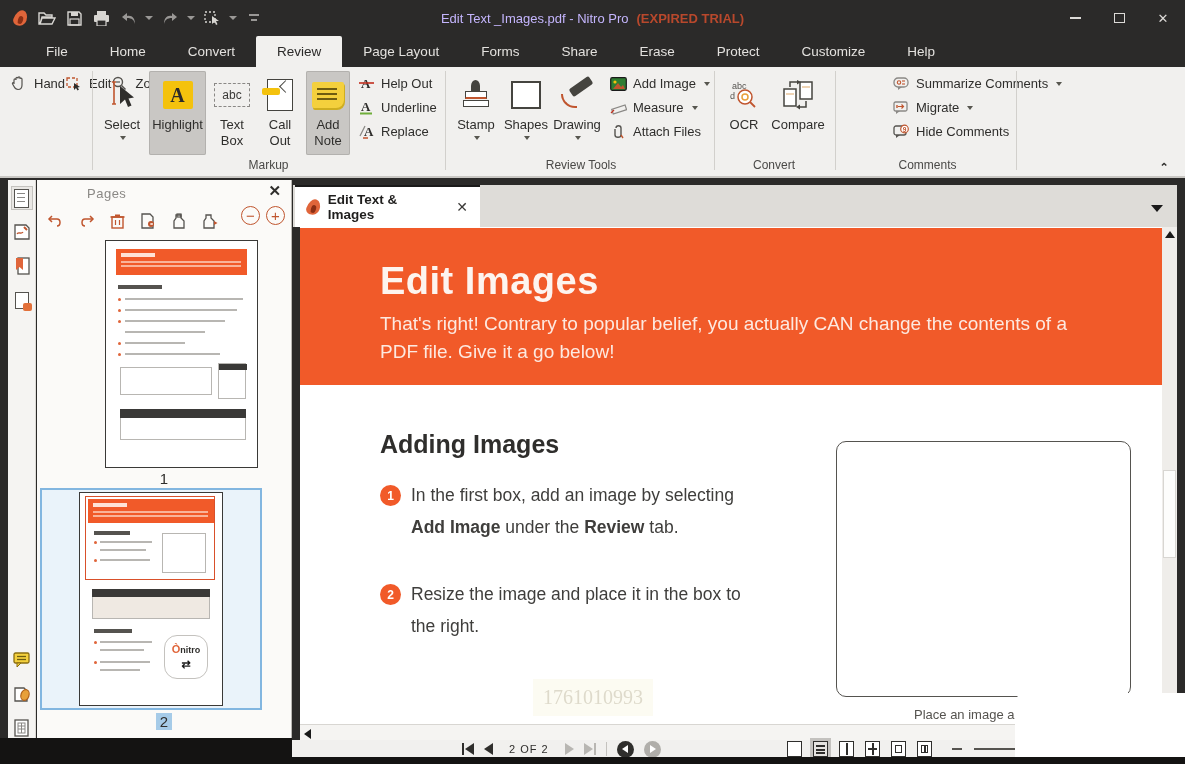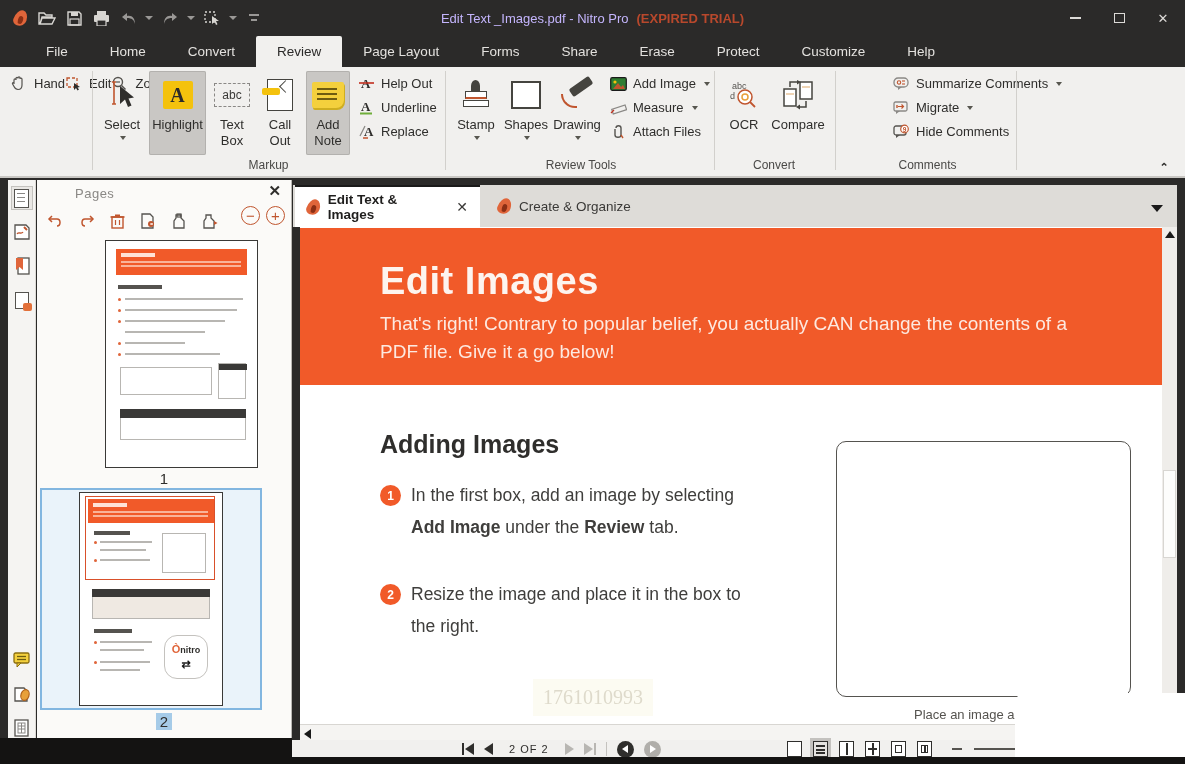--- a/index.html
+++ b/index.html
@@ -60,21 +60,21 @@
   .main { position:absolute; left:0; top:180px; width:100%; height:560px; background:#2b2a29; }
   .iconstrip { position:absolute; left:8px; top:0; width:28px; height:560px; background:#f5f4f2; border-right:1px solid #dcdad6; display:flex; flex-direction:column; align-items:center; padding-top:6px; gap:10px; }
   .strip-ico { width:22px; height:24px; display:flex; align-items:center; justify-content:center; }
   .strip-ico.sel { background:#e9e7e4; box-shadow:inset 0 0 0 1px #c4c2be; }
   .strip-spacer { flex:1; }
   .pagedoc { width:15px; height:19px; background:#fff; border:1.5px solid #55534f; position:relative; }
   .pagedoc .ln { position:absolute; left:2px; top:3px; width:8px; height:1.5px; background:#8a8885; box-shadow:0 4px 0 #8a8885, 0 8px 0 #8a8885; }
 
   .pages-panel { position:absolute; left:37px; top:0; width:255px; height:560px; background:#fbfaf8; border-right:1px solid #bab8b4; }
   .pp-header { position:absolute; left:0; top:2px; width:100%; height:22px; display:flex; align-items:center; }
-  .pp-title { color:#8a8885; font-size:13px; padding-left:38px; letter-spacing:0.5px; }
+  .pp-title { color:#8a8885; font-size:13px; padding-left:50px; letter-spacing:0.5px; }
   .pp-close { position:absolute; right:10px; top:0; color:#2f2e2c; font-size:15px; font-weight:bold; }
   .pp-toolbar { position:absolute; left:0; top:26px; width:100%; height:30px; display:flex; align-items:center; gap:11px; padding-left:8px; }
   .pp-tool { width:20px; height:20px; display:flex; align-items:center; justify-content:center; color:#c0552e; font-size:17px; }
   .pp-zoom { position:absolute; right:6px; top:26px; display:flex; gap:6px; }
   .zoom-circ { width:19px; height:19px; border:1.5px solid #c0552e; border-radius:50%; color:#c0552e; display:flex; align-items:center; justify-content:center; font-size:15px; line-height:1; }
 
   .thumb1 { position:absolute; left:68px; top:60px; width:153px; height:228px; background:#fff; border:1.5px solid #3a3937; }
   .thumb-label { position:absolute; width:100%; text-align:center; font-size:15px; color:#2f2e2c; }
   .t2-select { position:absolute; left:3px; top:308px; width:222px; height:222px; border:2px solid #82b6e0; background:#eaf3fa; }
   .thumb2 { position:absolute; left:37px; top:2px; width:144px; height:214px; background:#fff; border:1.5px solid #3a3937; }
@@ -638,24 +638,20 @@
       <div class="thumb-label" style="top:533px;"><span class="lbl2-hl">2</span></div>
     </div>
 
     <div class="docarea">
       <div class="tabbar">
         <div class="tab active">
           <span class="flame"></span>
           <span>Edit Text &amp; Images</span>
           <span class="tab-close">✕</span>
         </div>
-        <div class="tab inactive">
-          <span class="flame"></span>
-          <span>Create &amp; Organize</span>
-        </div>
         <span class="tabbar-caret"></span>
       </div>
 
       <div class="viewport">
         <div class="banner">
           <h1>Edit Images</h1>
           <div class="sub l1">That's right! Contrary to popular belief, you actually CAN change the contents of a</div>
           <div class="sub l2">PDF file. Give it a go below!</div>
         </div>
         <div class="pagebody">

